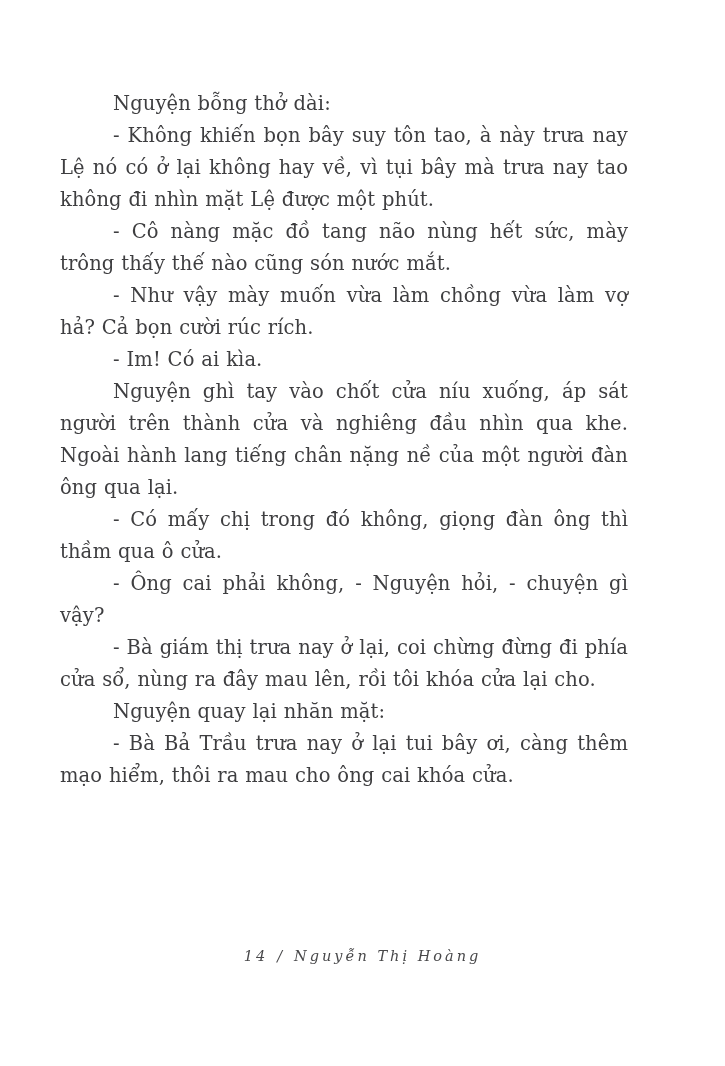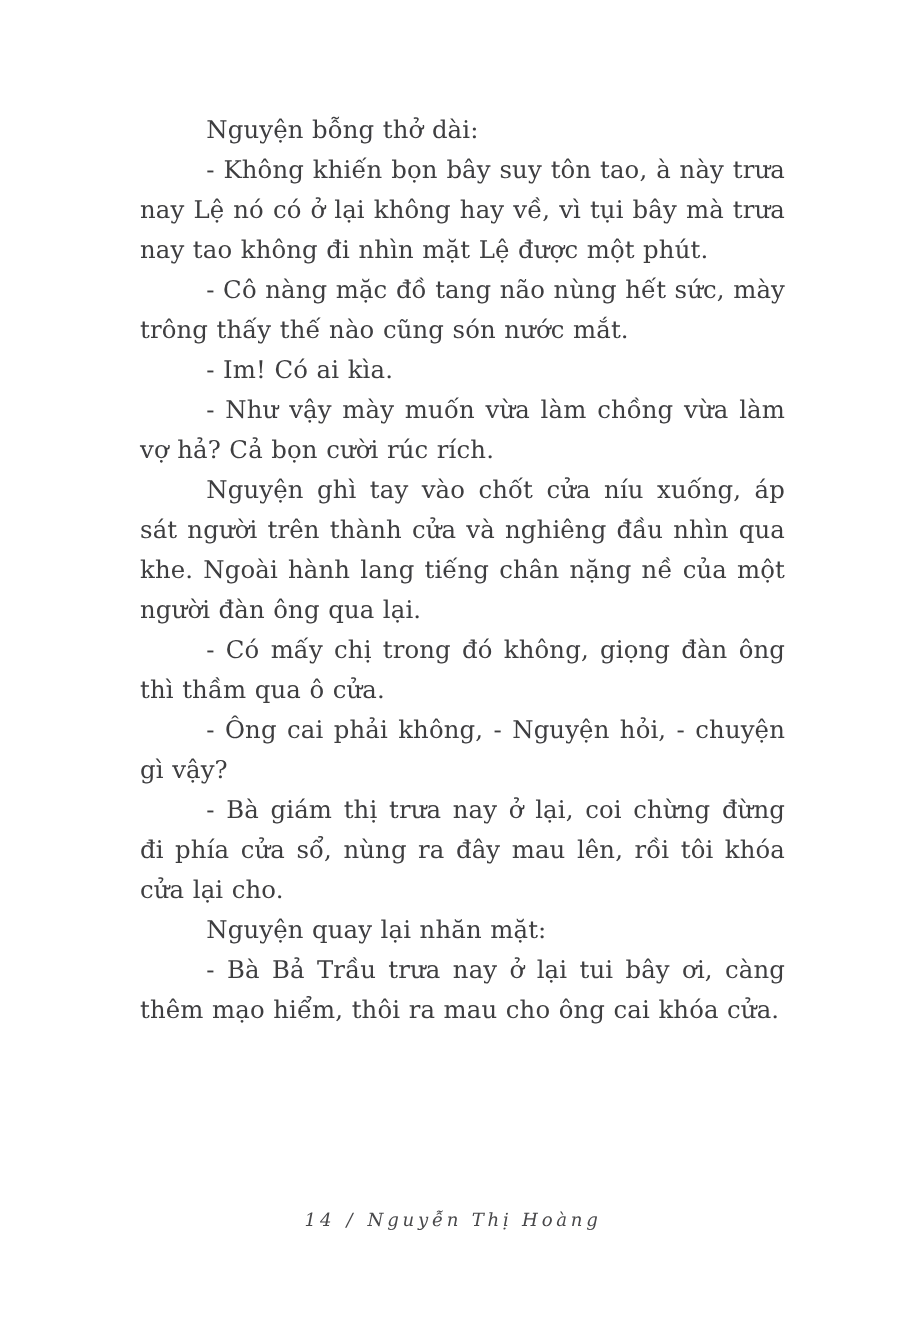--- a/index.html
+++ b/index.html
@@ -12,21 +12,21 @@
     height: 1066px;
     position: relative;
     font-family: "DejaVu Serif", "Liberation Serif", serif;
     color: #3e3e40;
     overflow: hidden;
   }
   .book-page {
     box-sizing: border-box;
     width: 725px;
     height: 1066px;
-    padding: 88px 97px 0 112px;
+    padding: 88px 97px 0 60px;
     position: relative;
     background: #ffffff;
   }
   .body-text p {
     margin: 0;
     font-size: 19.5px;
     line-height: 32px;
     text-align: justify;
     text-indent: 53px;
     letter-spacing: 0.1px;
@@ -35,37 +35,36 @@
   .page-footer {
     position: absolute;
     left: 0;
     top: 948px;
     width: 725px;
     text-align: center;
     font-style: italic;
     font-size: 14.5px;
     letter-spacing: 3px;
     color: #48484a;
-    margin-top: 21px;
   }
   .page-footer .sep {
     margin: 0 9px;
   }
 </style>
 </head>
 <body>
 
 <div class="book-page">
 
   <div class="body-text">
     <p>Nguyện bỗng thở dài:</p>
     <p>- Không khiến bọn bây suy tôn tao, à này trưa nay Lệ nó có ở lại không hay về, vì tụi bây mà trưa nay tao không đi nhìn mặt Lệ được một phút.</p>
     <p>- Cô nàng mặc đồ tang não nùng hết sức, mày trông thấy thế nào cũng són nước mắt.</p>
+    <p>- Như vậy mày muốn vừa làm chồng vừa làm vợ hả? Cả bọn cười rúc rích.</p>
     <p>- Im! Có ai kìa.</p>
-    <p>- Như vậy mày muốn vừa làm chồng vừa làm vợ hả? Cả bọn cười rúc rích.</p>
     <p>Nguyện ghì tay vào chốt cửa níu xuống, áp sát người trên thành cửa và nghiêng đầu nhìn qua khe. Ngoài hành lang tiếng chân nặng nề của một người đàn ông qua lại.</p>
     <p>- Có mấy chị trong đó không, giọng đàn ông thì thầm qua ô cửa.</p>
     <p>- Ông cai phải không, - Nguyện hỏi, - chuyện gì vậy?</p>
     <p>- Bà giám thị trưa nay ở lại, coi chừng đừng đi phía cửa sổ, nùng ra đây mau lên, rồi tôi khóa cửa lại cho.</p>
     <p>Nguyện quay lại nhăn mặt:</p>
     <p>- Bà Bả Trầu trưa nay ở lại tui bây ơi, càng thêm mạo hiểm, thôi ra mau cho ông cai khóa cửa.</p>
   </div>
 
   <div class="page-footer">
     <span>14</span><span class="sep">/</span><span>Nguyễn Thị Hoàng</span>

